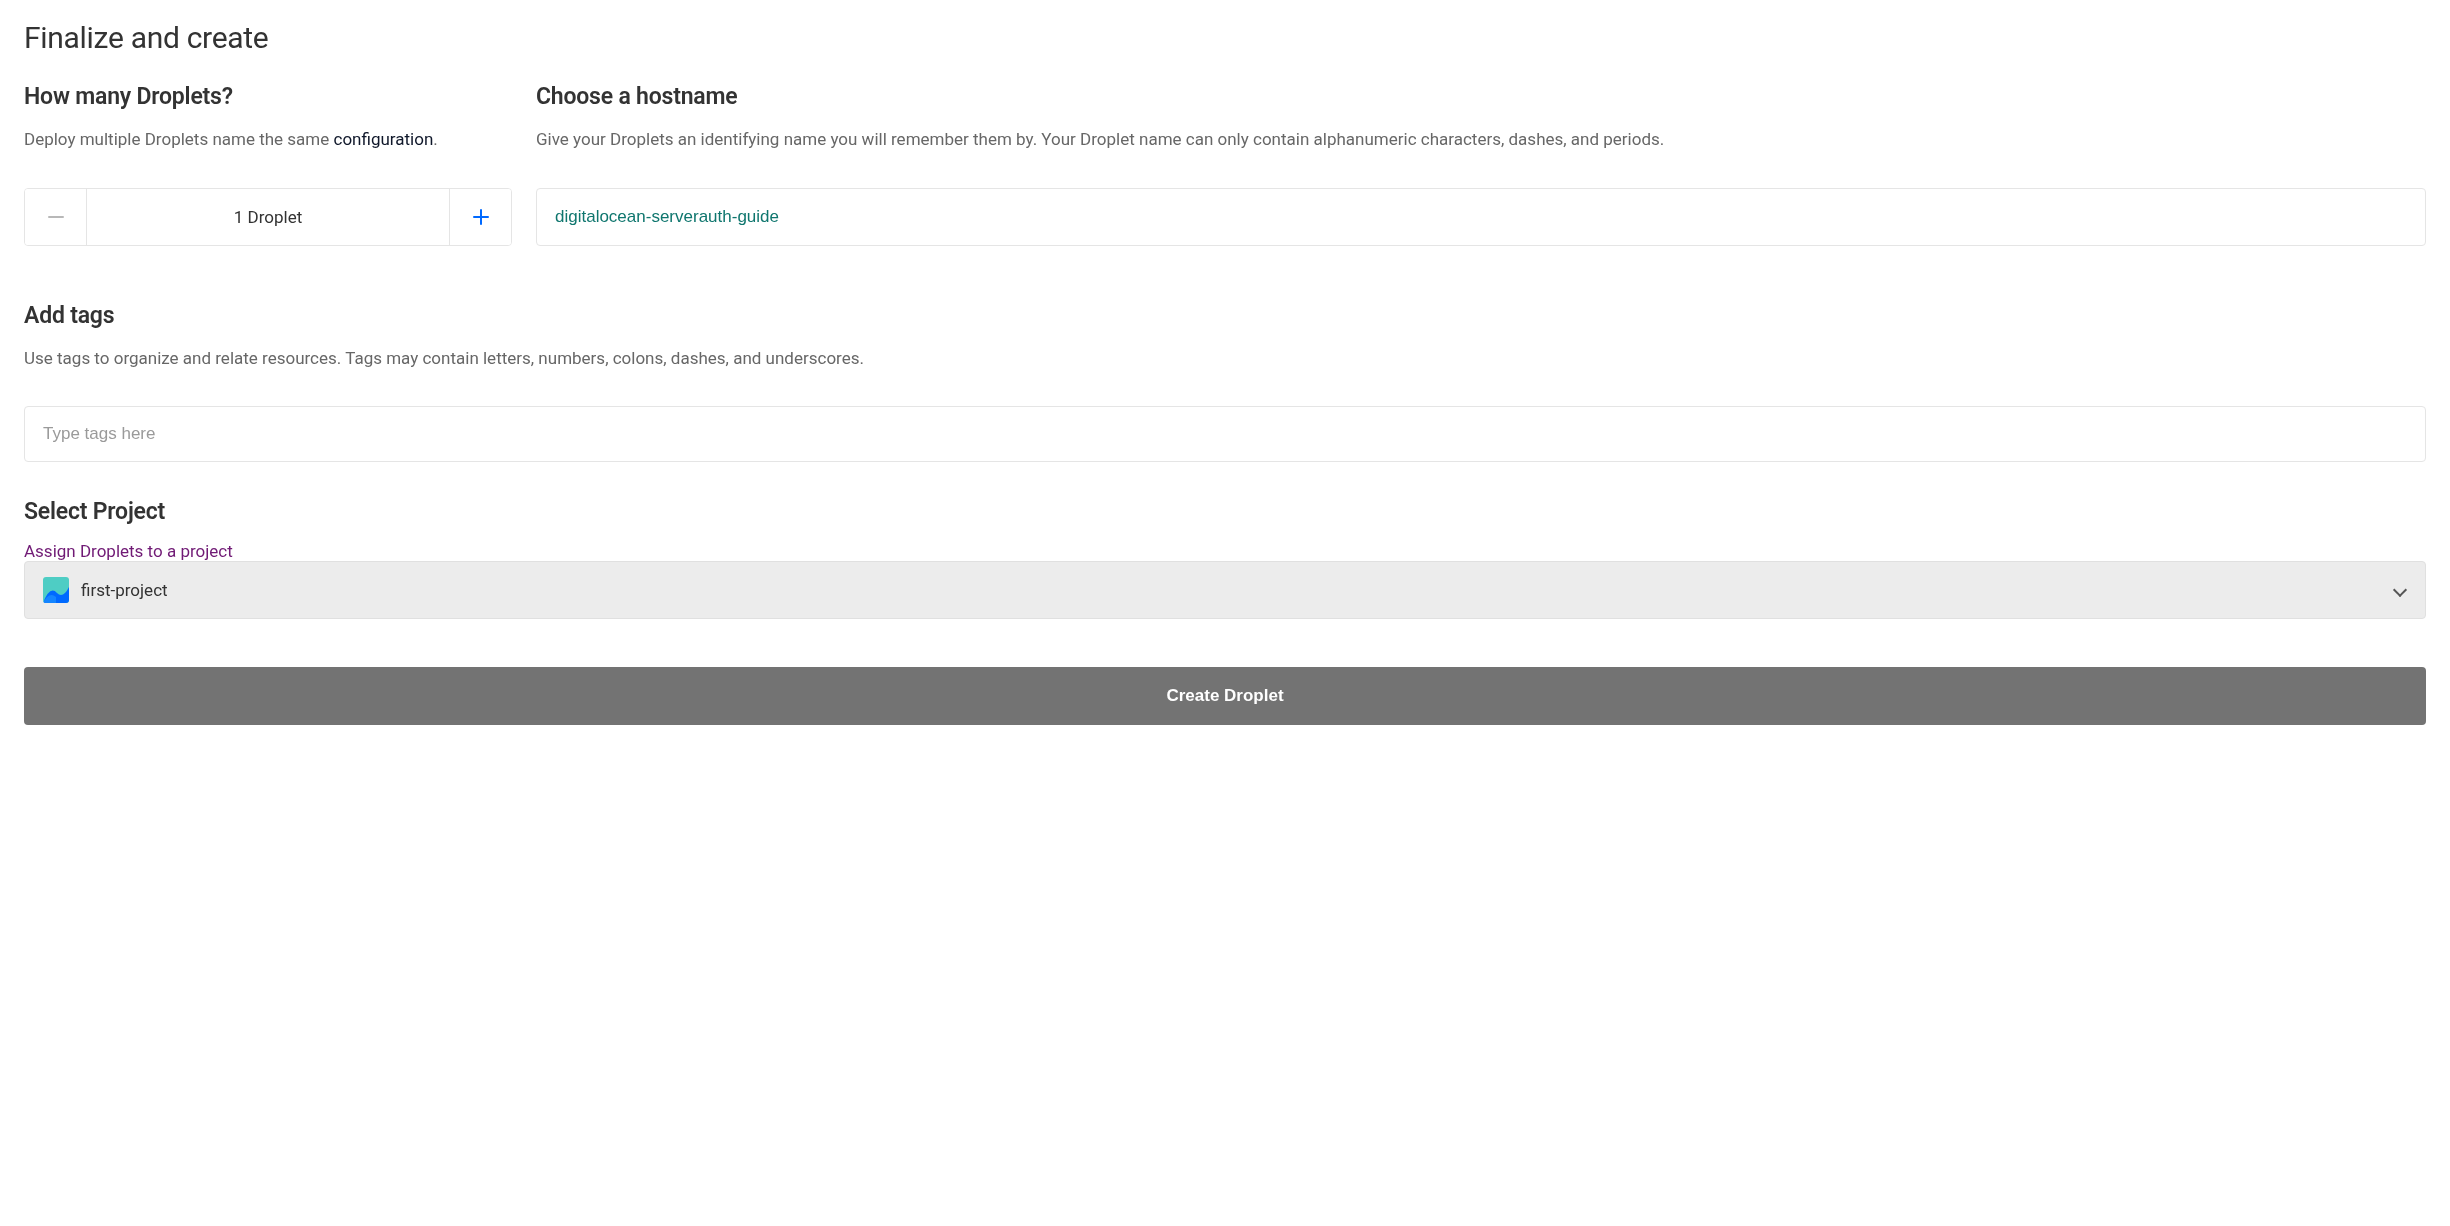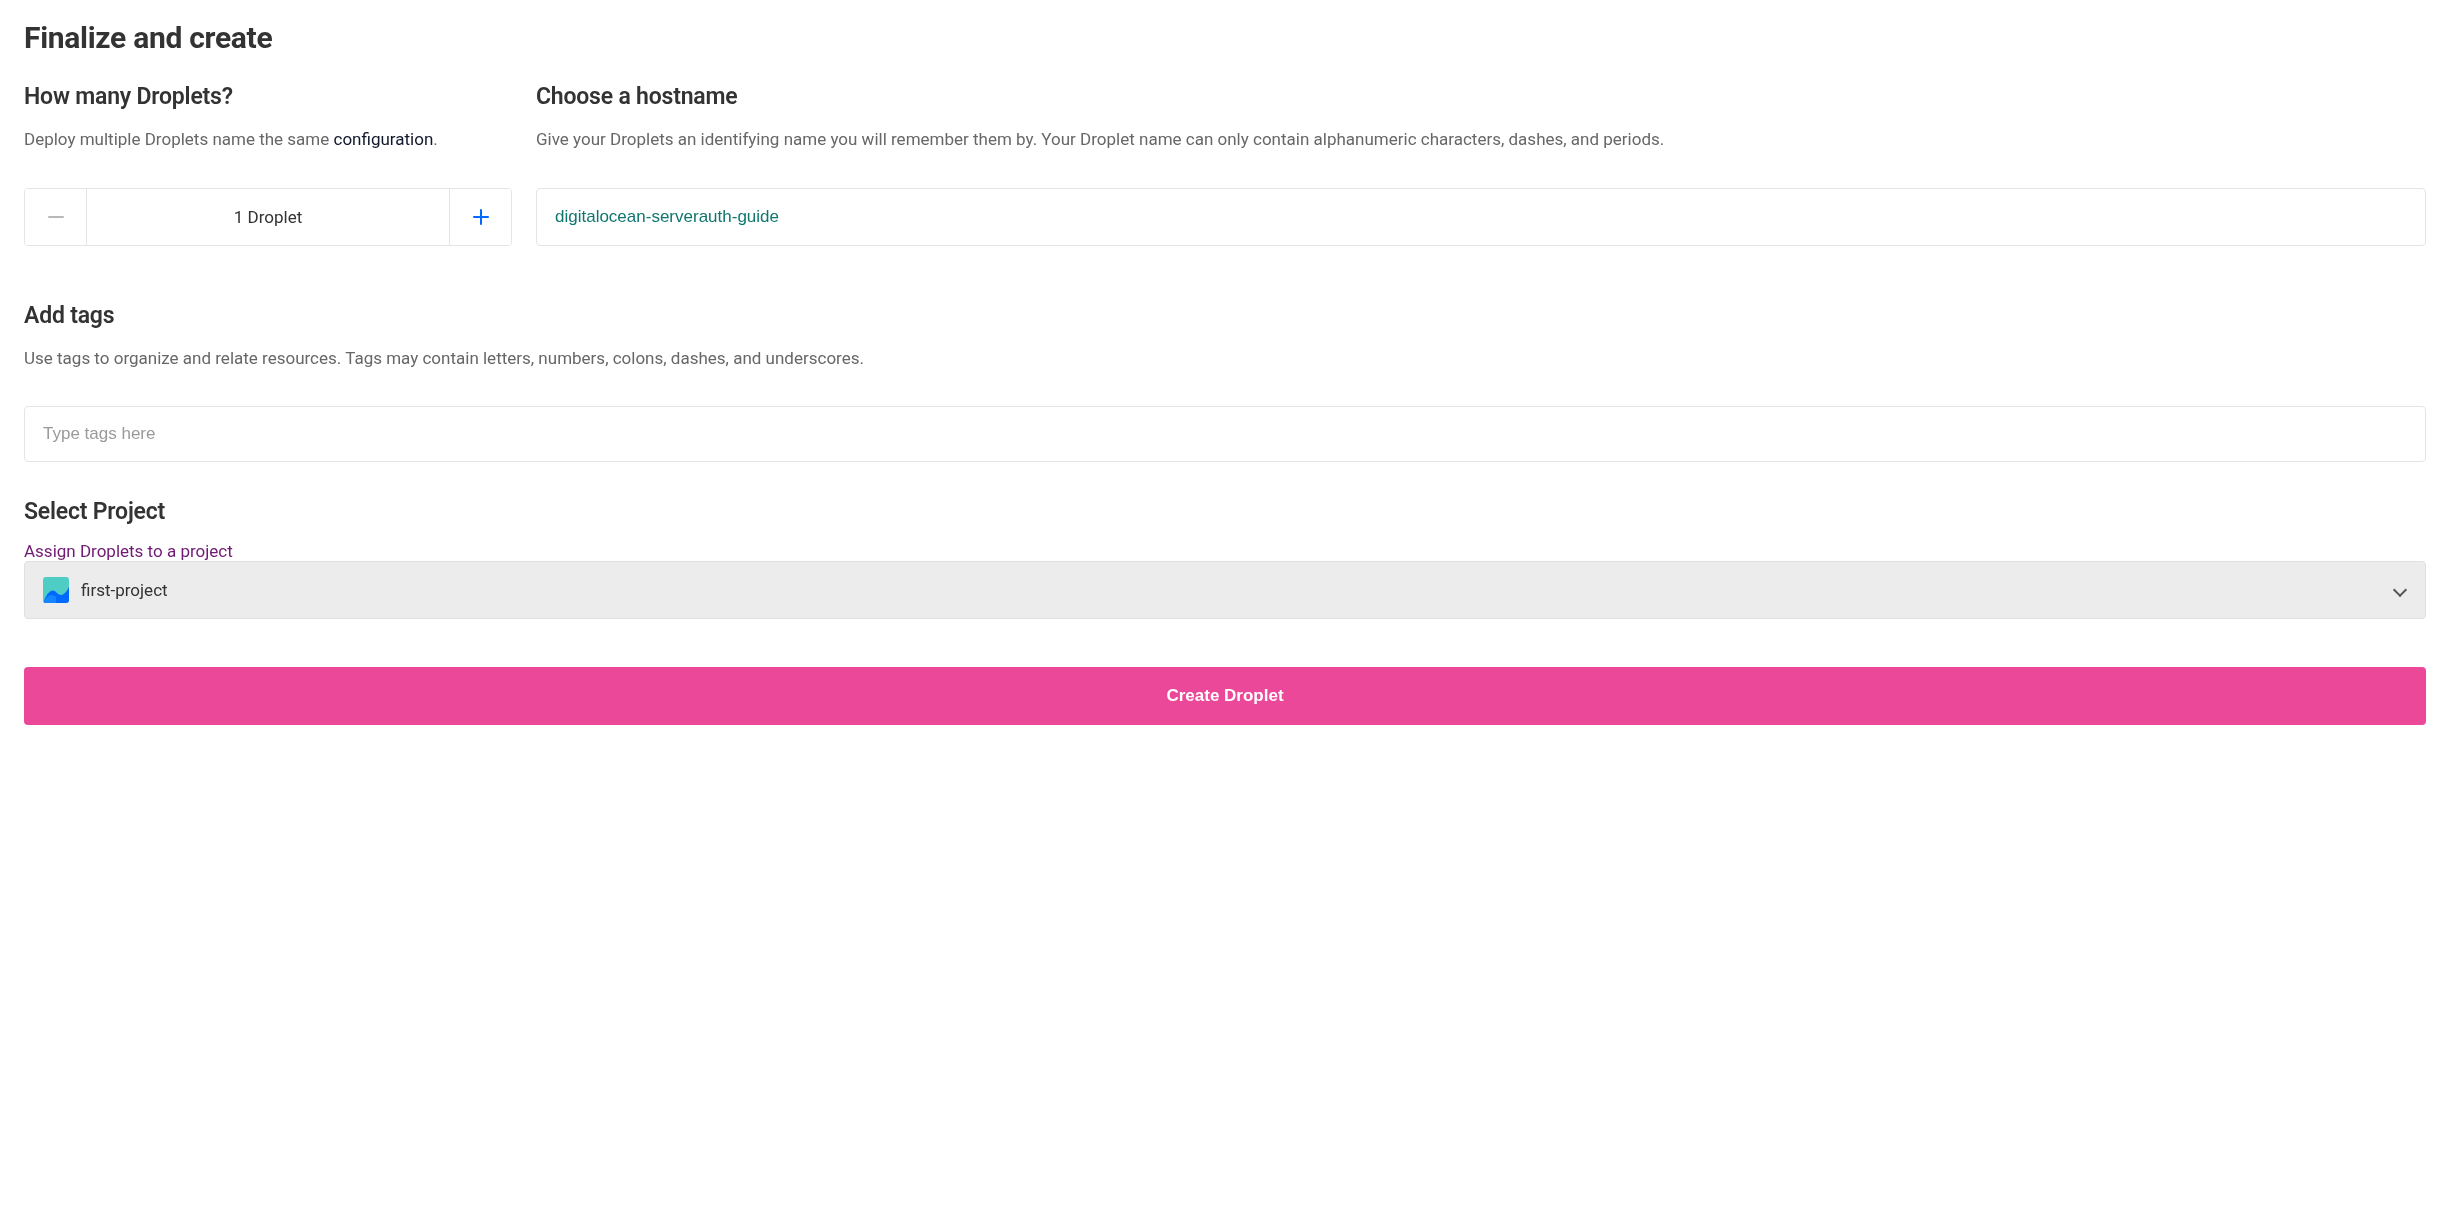--- a/index.html
+++ b/index.html
@@ -8,21 +8,21 @@
       padding: 0;
     }
     body {
       font-family: -apple-system, BlinkMacSystemFont, "Segoe UI", Roboto, Helvetica, Arial, sans-serif;
       background: #ffffff;
       color: #333333;
       padding: 20px 24px;
     }
     .page-title {
       font-size: 30px;
-      font-weight: 700;
+      font-weight: 400;
       color: #333333;
       margin-bottom: 28px;
       letter-spacing: -0.3px;
     }
     .two-col {
       display: flex;
       gap: 24px;
       margin-bottom: 36px;
     }
     .col-left {
@@ -185,21 +185,21 @@
       left: 2px;
       width: 8px;
       height: 8px;
       border-right: 2px solid #555555;
       border-bottom: 2px solid #555555;
       transform: rotate(45deg);
     }
     .create-button {
       width: 100%;
       height: 58px;
-      background: #ec4899;
+      background: #737373;
       border: none;
       border-radius: 4px;
       color: #ffffff;
       font-size: 17px;
       font-weight: 600;
       cursor: pointer;
       margin-top: 48px;
       display: flex;
       align-items: center;
       justify-content: center;

